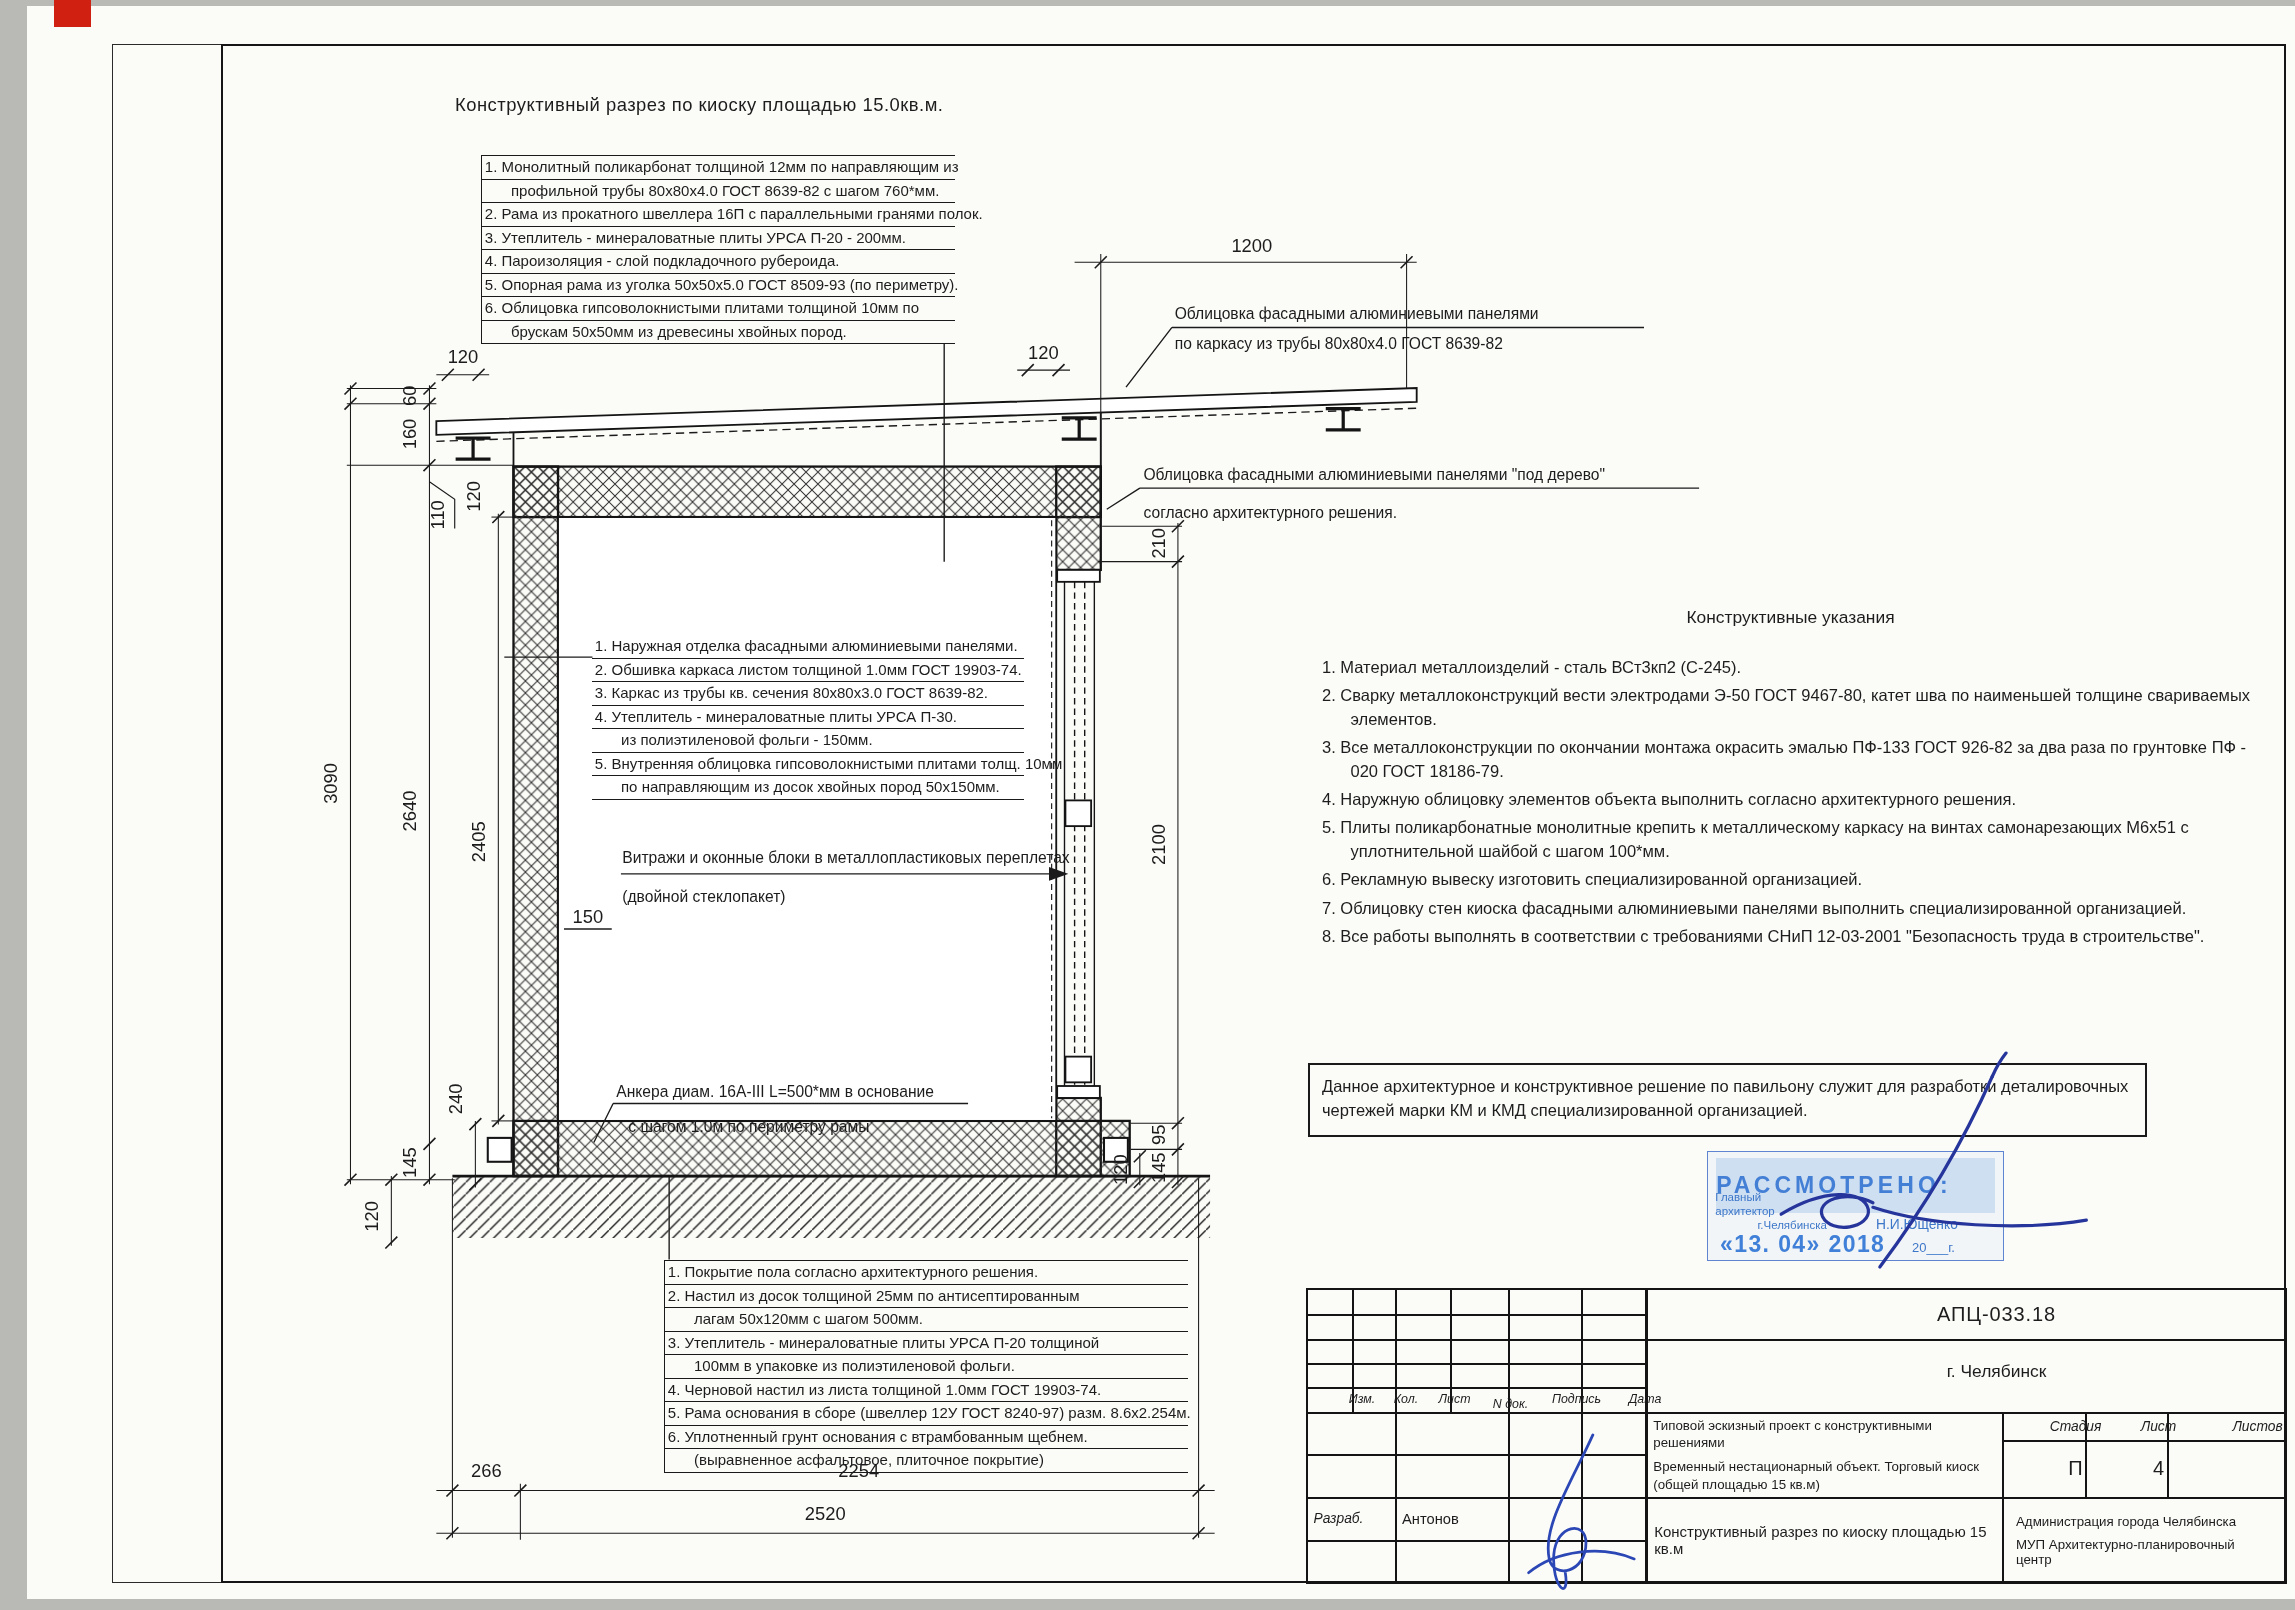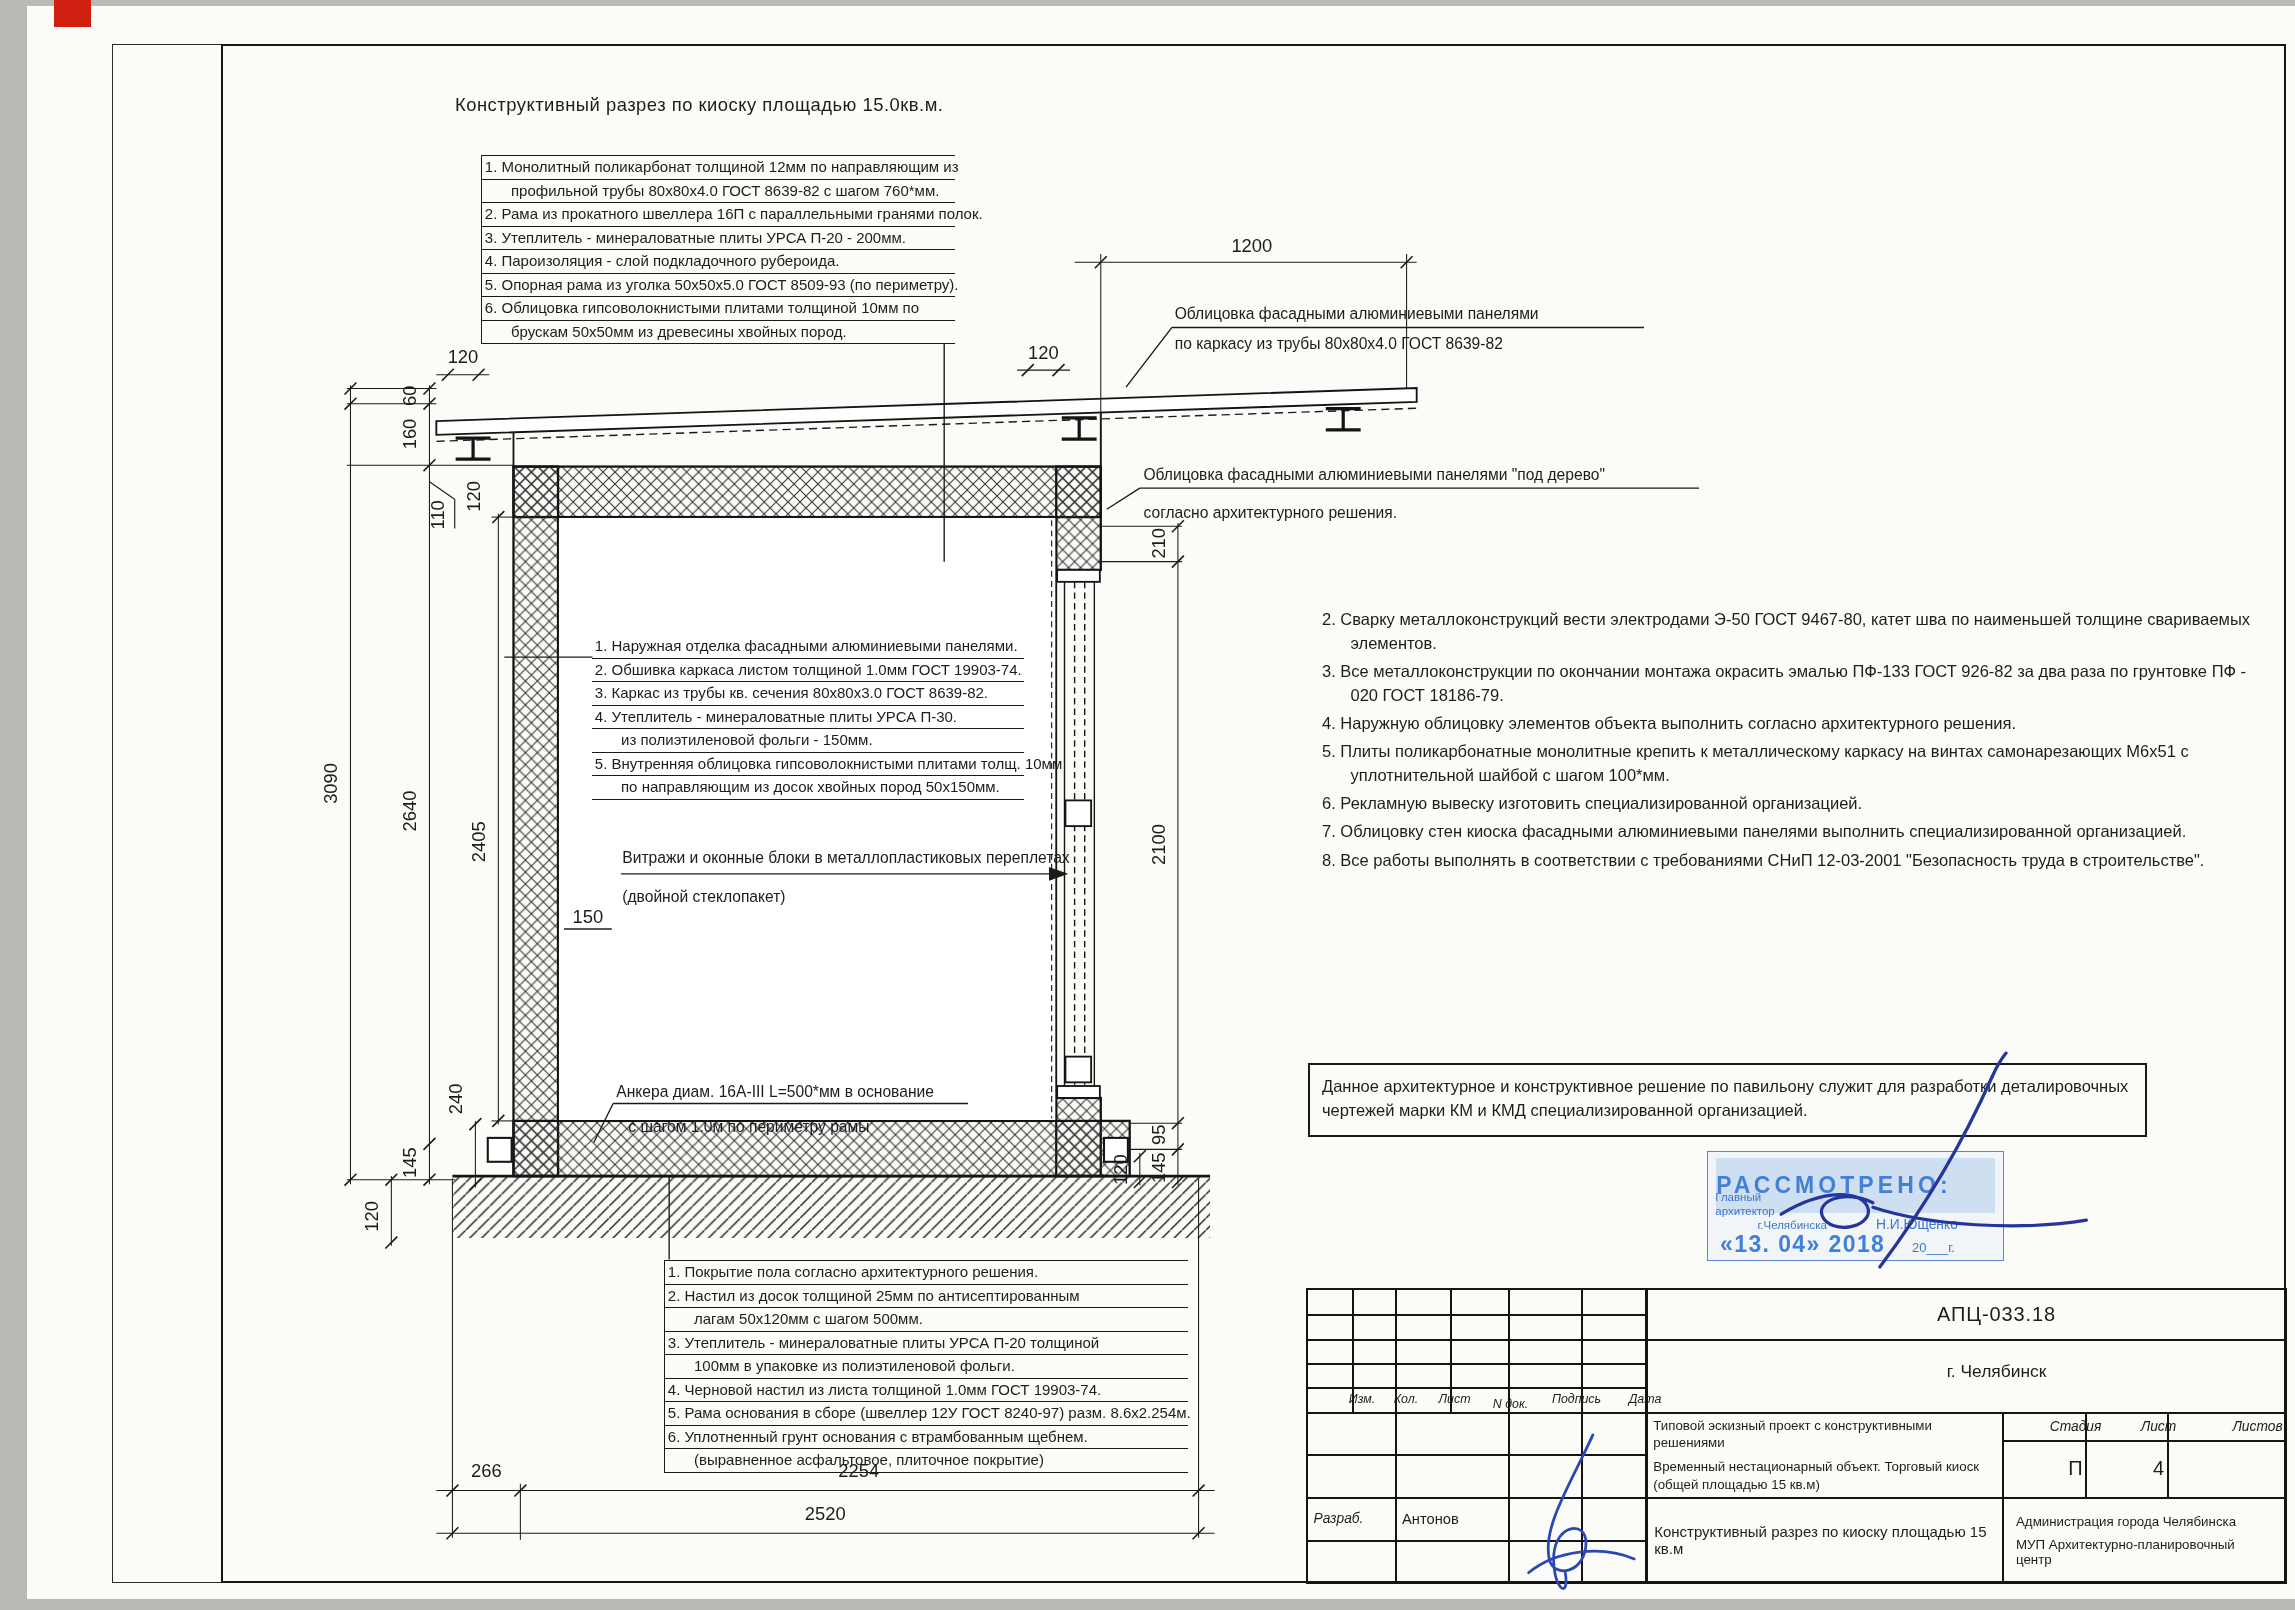--- a/index.html
+++ b/index.html
@@ -236,21 +236,23 @@
     <div class="note-line cont">лагам 50х120мм с шагом 500мм.</div>
     <div class="note-line">3. Утеплитель - минераловатные плиты УРСА П-20 толщиной</div>
     <div class="note-line cont">100мм в упаковке из полиэтиленовой фольги.</div>
     <div class="note-line">4. Черновой настил из листа толщиной 1.0мм ГОСТ 19903-74.</div>
     <div class="note-line">5. Рама основания в сборе (швеллер 12У ГОСТ 8240-97) разм. 8.6х2.254м.</div>
     <div class="note-line">6. Уплотненный грунт основания с втрамбованным щебнем.</div>
     <div class="note-line cont">(выравненное асфальтовое, плиточное покрытие)</div>
   </div>
 
 <div id="instructions" class="abs">
+  <div id="instr-heading">Конструктивные указания</div>
   <div class="instr-list">
+      <div class="instr-item">1. Материал металлоизделий - сталь ВСт3кп2 (С-245).</div>
       <div class="instr-item">2. Сварку металлоконструкций вести электродами Э-50 ГОСТ 9467-80, катет шва по наименьшей толщине свариваемых элементов.</div>
       <div class="instr-item">3. Все металлоконструкции по окончании монтажа окрасить эмалью ПФ-133 ГОСТ 926-82 за два раза по грунтовке ПФ - 020 ГОСТ 18186-79.</div>
       <div class="instr-item">4. Наружную облицовку элементов объекта выполнить согласно архитектурного решения.</div>
       <div class="instr-item">5. Плиты поликарбонатные монолитные крепить к металлическому каркасу на винтах самонарезающих М6х51 с уплотнительной шайбой с шагом 100*мм.</div>
       <div class="instr-item">6. Рекламную вывеску изготовить специализированной организацией.</div>
       <div class="instr-item">7. Облицовку стен киоска фасадными алюминиевыми панелями выполнить специализированной организацией.</div>
       <div class="instr-item">8. Все работы выполнять в соответствии с требованиями СНиП 12-03-2001 "Безопасность труда в строительстве".</div>
     </div>
 </div>
 

